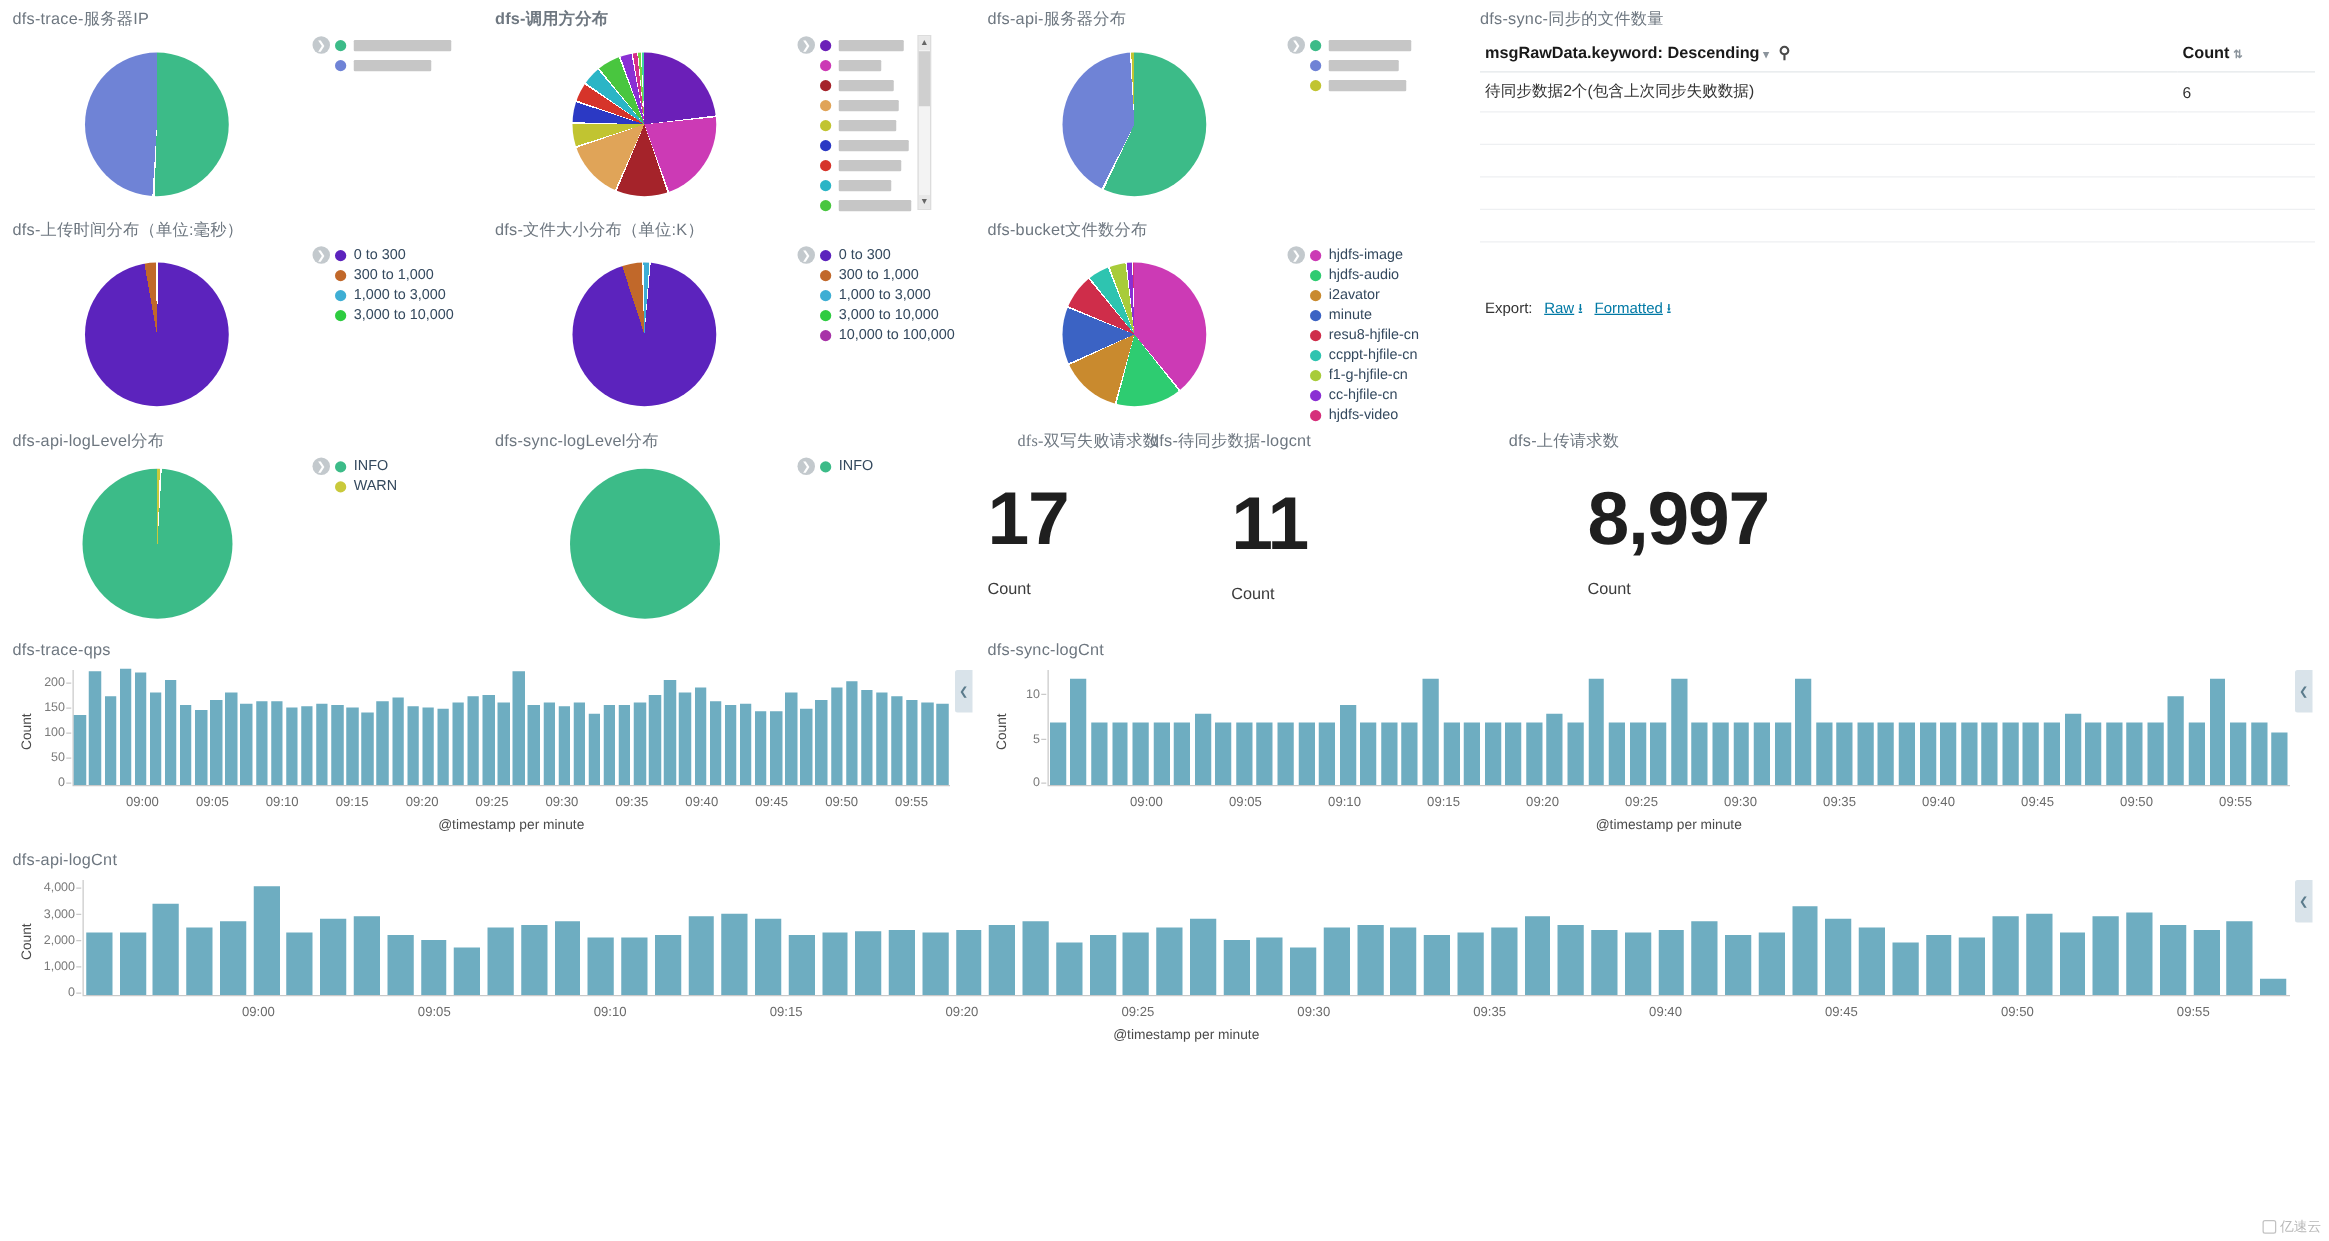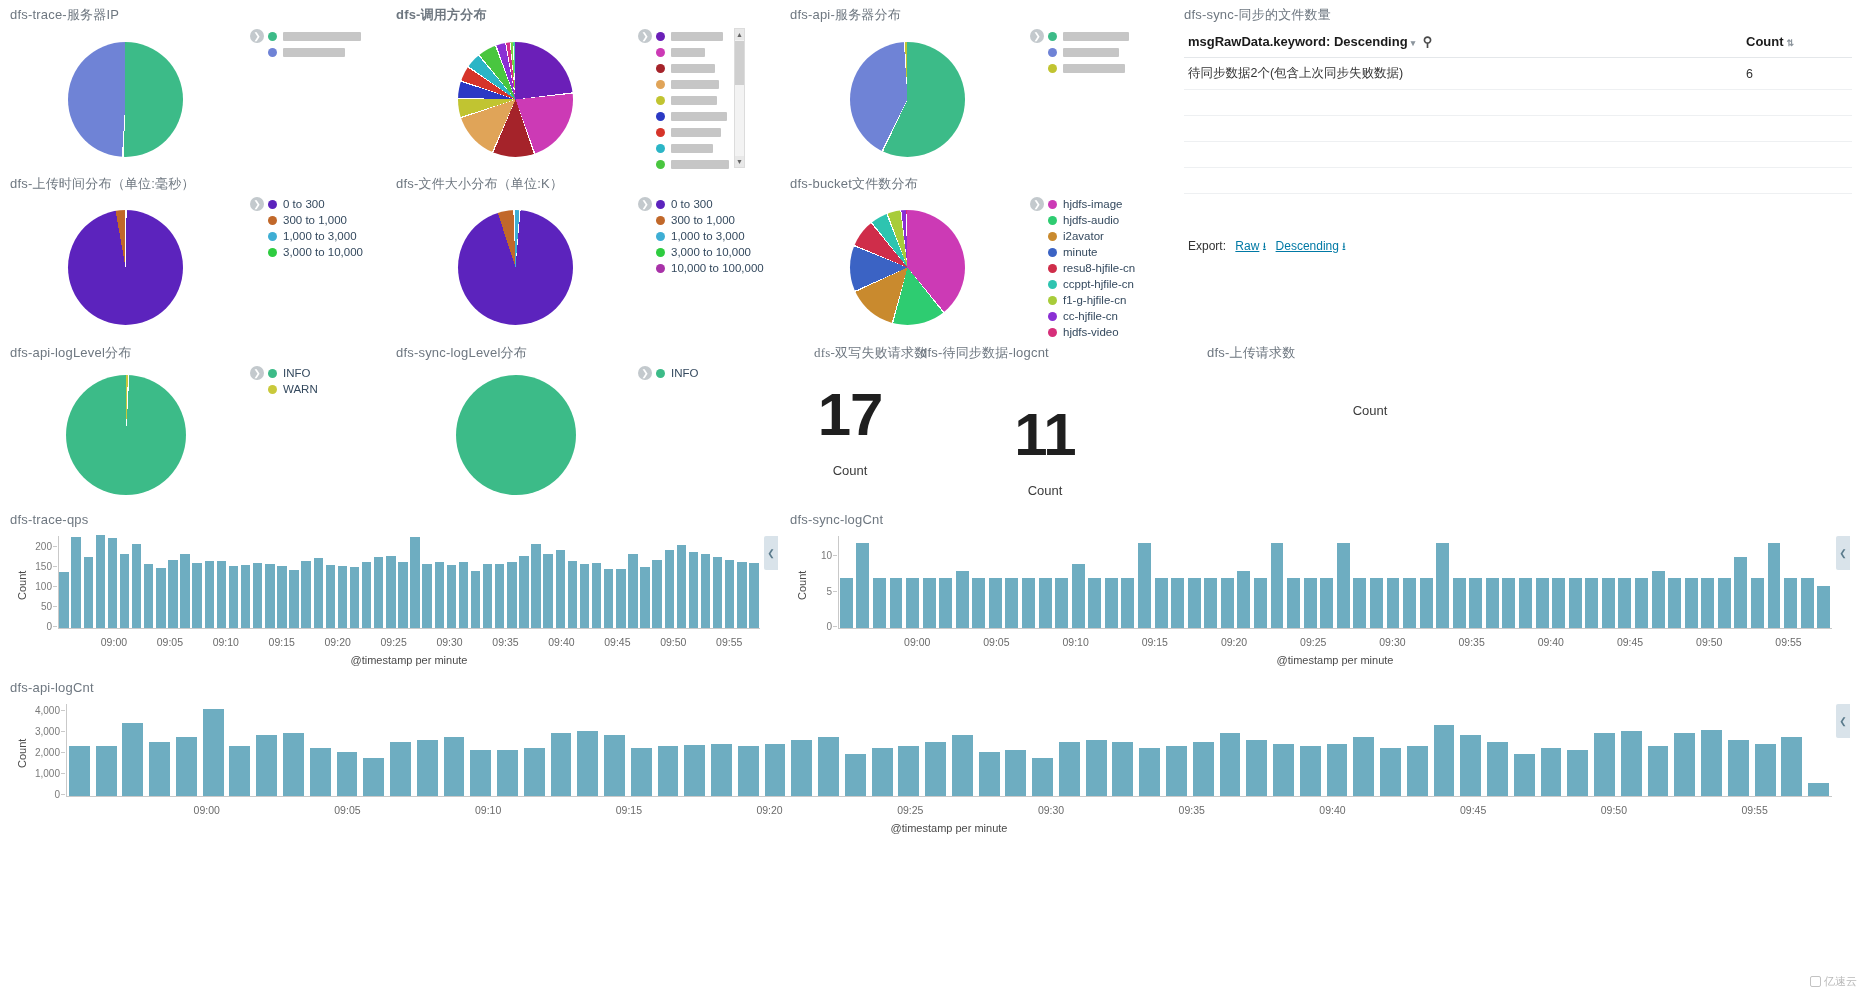--- a/index.html
+++ b/index.html
@@ -66,21 +66,21 @@
     font-size:12.5px; white-space:nowrap;
   }
   .tbl td.num, .tbl th.num { text-align:left; }
   .tbl tr.empty td { height:26px; }
   .sort-caret { color:#8b949c; font-size:9px; margin-left:3px; }
   .export-row { position:absolute; font-size:12px; color:#333; }
   .export-row a { color:#0079a5; text-decoration:underline; margin:0 3px 0 6px;}
   .dl { color:#0079a5; font-size:11px; }
 
   
-  .metric { position:absolute; text-align:center; }
+  .metric { position:absolute; text-align:left; }
   .metric-value { font-size:60px; font-weight:bold; color:#1f1f1f; line-height:1; letter-spacing:-1px;}
   .metric-label { font-size:13px; color:#3b3b3b; margin-top:18px; }
 
   
   .chart { position:absolute; }
   .axis-line { position:absolute; background:#c9c9c9; }
   .ytick { position:absolute; font-size:10px; color:#7a7a7a; text-align:right; white-space:nowrap;}
   .ytick .dash { position:absolute; right:-5px; top:5px; width:4px; height:1px; background:#c9c9c9;}
   .xtick { position:absolute; font-size:10.5px; color:#6b6b6b; transform:translateX(-50%); white-space:nowrap;}
   .axis-title-x { position:absolute; font-size:11px; color:#4a4a4a; transform:translateX(-50%); white-space:nowrap;}
@@ -244,21 +244,21 @@
         <tr class="empty">
             <td></td>
             <td></td>
           </tr>
       </tbody>
     </table>
   </div>
   <div class="export-row" style="left:1188px; top:238px;">
     <span>Export:</span>
     <a href="#">Raw</a><span class="dl">⭳</span>
-    <a href="#">Descending</a><span class="dl">⭳</span>
+    <a href="#">Formatted</a><span class="dl">⭳</span>
   </div>
 
   <div class="panel" style="left:10px; top:175px;text-align:right;">
     <div class="panel-title">dfs-上传时间分布（单位:毫秒）</div>
   </div>
   <div class="pie-wrap" style="position:absolute;left:68px;top:210px;">
     <div class="pie" style="width:115px;height:115px;background:conic-gradient(from -10deg, #c1682a 0 2.6%, #ffffff 2.6% 3.1%, #5c23bd 3.1% 100%);"></div>
   </div>
   <div class="legend" style="left:268px; top:196px;">
     <span class="legend-toggle">❯</span>
@@ -401,29 +401,30 @@
     <div class="panel-title">dfs-双写失败请求数</div>
   </div>
   <div class="metric" style="left:790px; top:385px; width:120px;">
     <div class="metric-value">17</div>
     <div class="metric-label">Count</div>
   </div>
 
   <div class="panel" style="left:920px; top:344px;">
     <div class="panel-title">dfs-待同步数据-logcnt</div>
   </div>
-  <div class="metric" style="left:985px; top:405px; width:120px;">
+  <div class="metric" style="left:985px; top:389px; width:120px;">
     <div class="metric-value">11</div>
     <div class="metric-label">Count</div>
   </div>
 
   <div class="panel" style="left:1207px; top:344px;">
     <div class="panel-title">dfs-上传请求数</div>
   </div>
   <div class="metric" style="left:1270px; top:385px; width:200px;">
+    <div class="metric-value">8,997</div>
     <div class="metric-label">Count</div>
   </div>
 
   <div class="panel" style="left:10px; top:512px;">
     <div class="panel-title">dfs-trace-qps</div>
   </div>
   <div class="chart" id="chart-trace-qps" style="left:10px; top:530px; width:768px; height:140px;">
       <div class="axis-line" style="left: 48px; top: 6px; width: 1px; height: 92px;"></div>
       <div class="axis-line" style="left: 48px; top: 98px; width: 702px; height: 1px;"></div>
       <div class="ytick" style="left: 4px; top: 91px; width: 38px;">0<span class="dash"></span></div>

